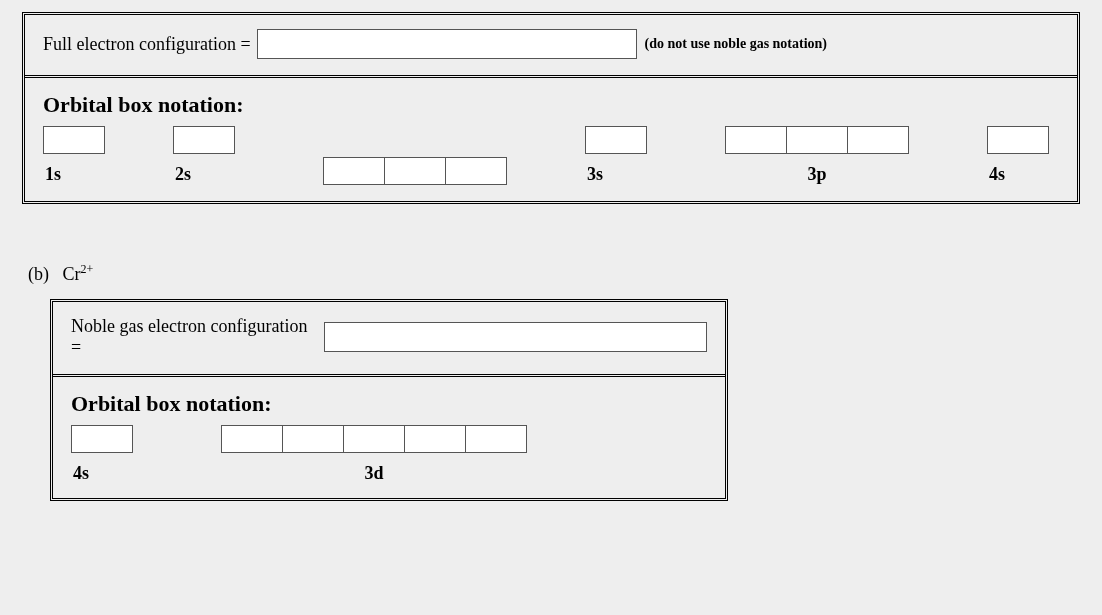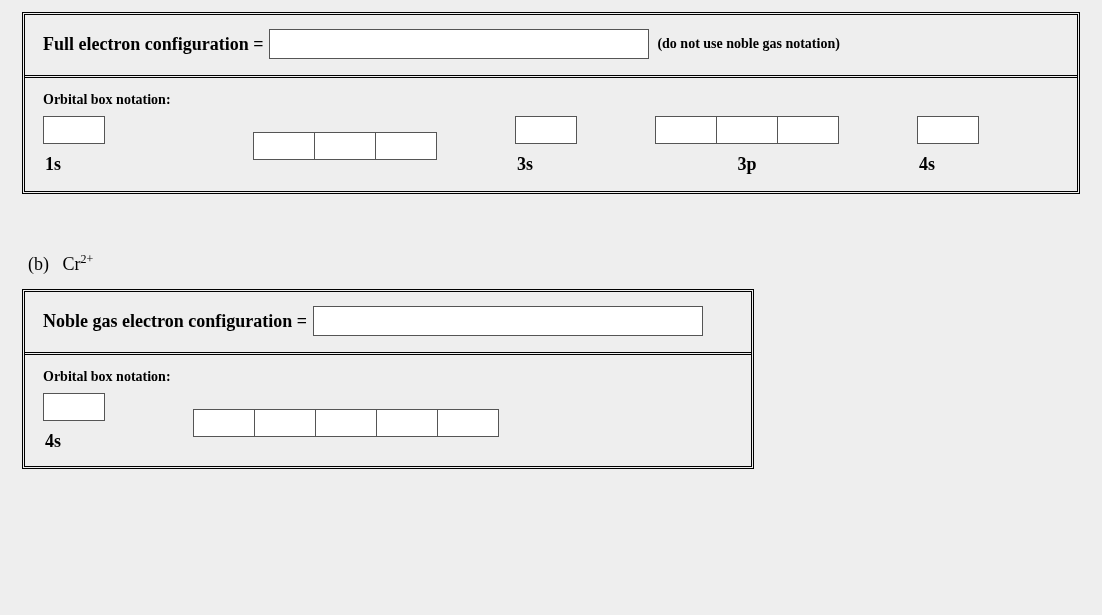--- a/index.html
+++ b/index.html
@@ -20,21 +20,21 @@
   }
   
   .row {
     padding: 14px 18px 16px 18px;
     border-bottom: 3px double #000;
   }
   .row:last-child {
     border-bottom: none;
   }
   .label {
-    font-weight: bold;
+    font-weight: normal;
     font-size: 18px;
     display: inline-block;
     vertical-align: middle;
   }
   .config-line {
     display: flex;
     align-items: center;
     gap: 6px;
     flex-wrap: nowrap;
   }
@@ -54,26 +54,26 @@
     font-size: 16px;
     padding: 2px 4px;
   }
   .hint {
     font-weight: bold;
     font-size: 14px;
     margin-left: 2px;
   }
   .orbital-title {
     font-weight: bold;
-    font-size: 14px;
+    font-size: 22px;
     margin-bottom: 8px;
   }
   .orbitals {
     display: flex;
-    align-items: center;
+    align-items: flex-end;
     gap: 8px;
   }
   .orb-group {
     display: flex;
     flex-direction: column;
     align-items: center;
   }
   .orb-boxes {
     display: flex;
     gap: 0;
@@ -101,21 +101,21 @@
   .gap-md { width: 62px; }
 
   .part-label {
     font-weight: normal;
     font-size: 18px;
     margin: 58px 0 14px 6px;
   }
   .part-label .ion sup { font-size: 12px; vertical-align: super; }
 
   
-  .narrow { width: 732px; }
+  .narrow { width: 678px; margin-left: 28px; }
 
   
   .orb-group.single .orb-label { text-align: left; padding-left: 2px; }
 </style>
 </head>
 <body>
 
 <div class="page">
 
   <div class="dbl">
@@ -131,20 +131,26 @@
       <div class="orbitals">
 
         <div class="orb-group single">
           <div class="orb-boxes">
             <input type="text" value="" style="">
           </div>
           <div class="orb-label">1s</div>
         </div>
         <div class="gap-lg"></div>
 
+        <div class="orb-group single">
+          <div class="orb-boxes">
+            <input type="text" value="" style="">
+          </div>
+          <div class="orb-label">2s</div>
+        </div>
         <div class="gap-lg2"></div>
 
         <div class="orb-group">
           <div class="orb-boxes">
             <input type="text" value="" style="">
             <input type="text" value="" style="">
             <input type="text" value="" style="">
           </div>
         </div>
         <div class="gap-md"></div>
@@ -202,18 +208,19 @@
         <div class="gap-lg2"></div>
 
         <div class="orb-group">
           <div class="orb-boxes">
             <input type="text" value="" style="">
             <input type="text" value="" style="">
             <input type="text" value="" style="">
             <input type="text" value="" style="">
             <input type="text" value="" style="">
           </div>
+          <div class="orb-label">3d</div>
         </div>
       </div>
     </div>
   </div>
 
 </div>
 
 </body></html>

